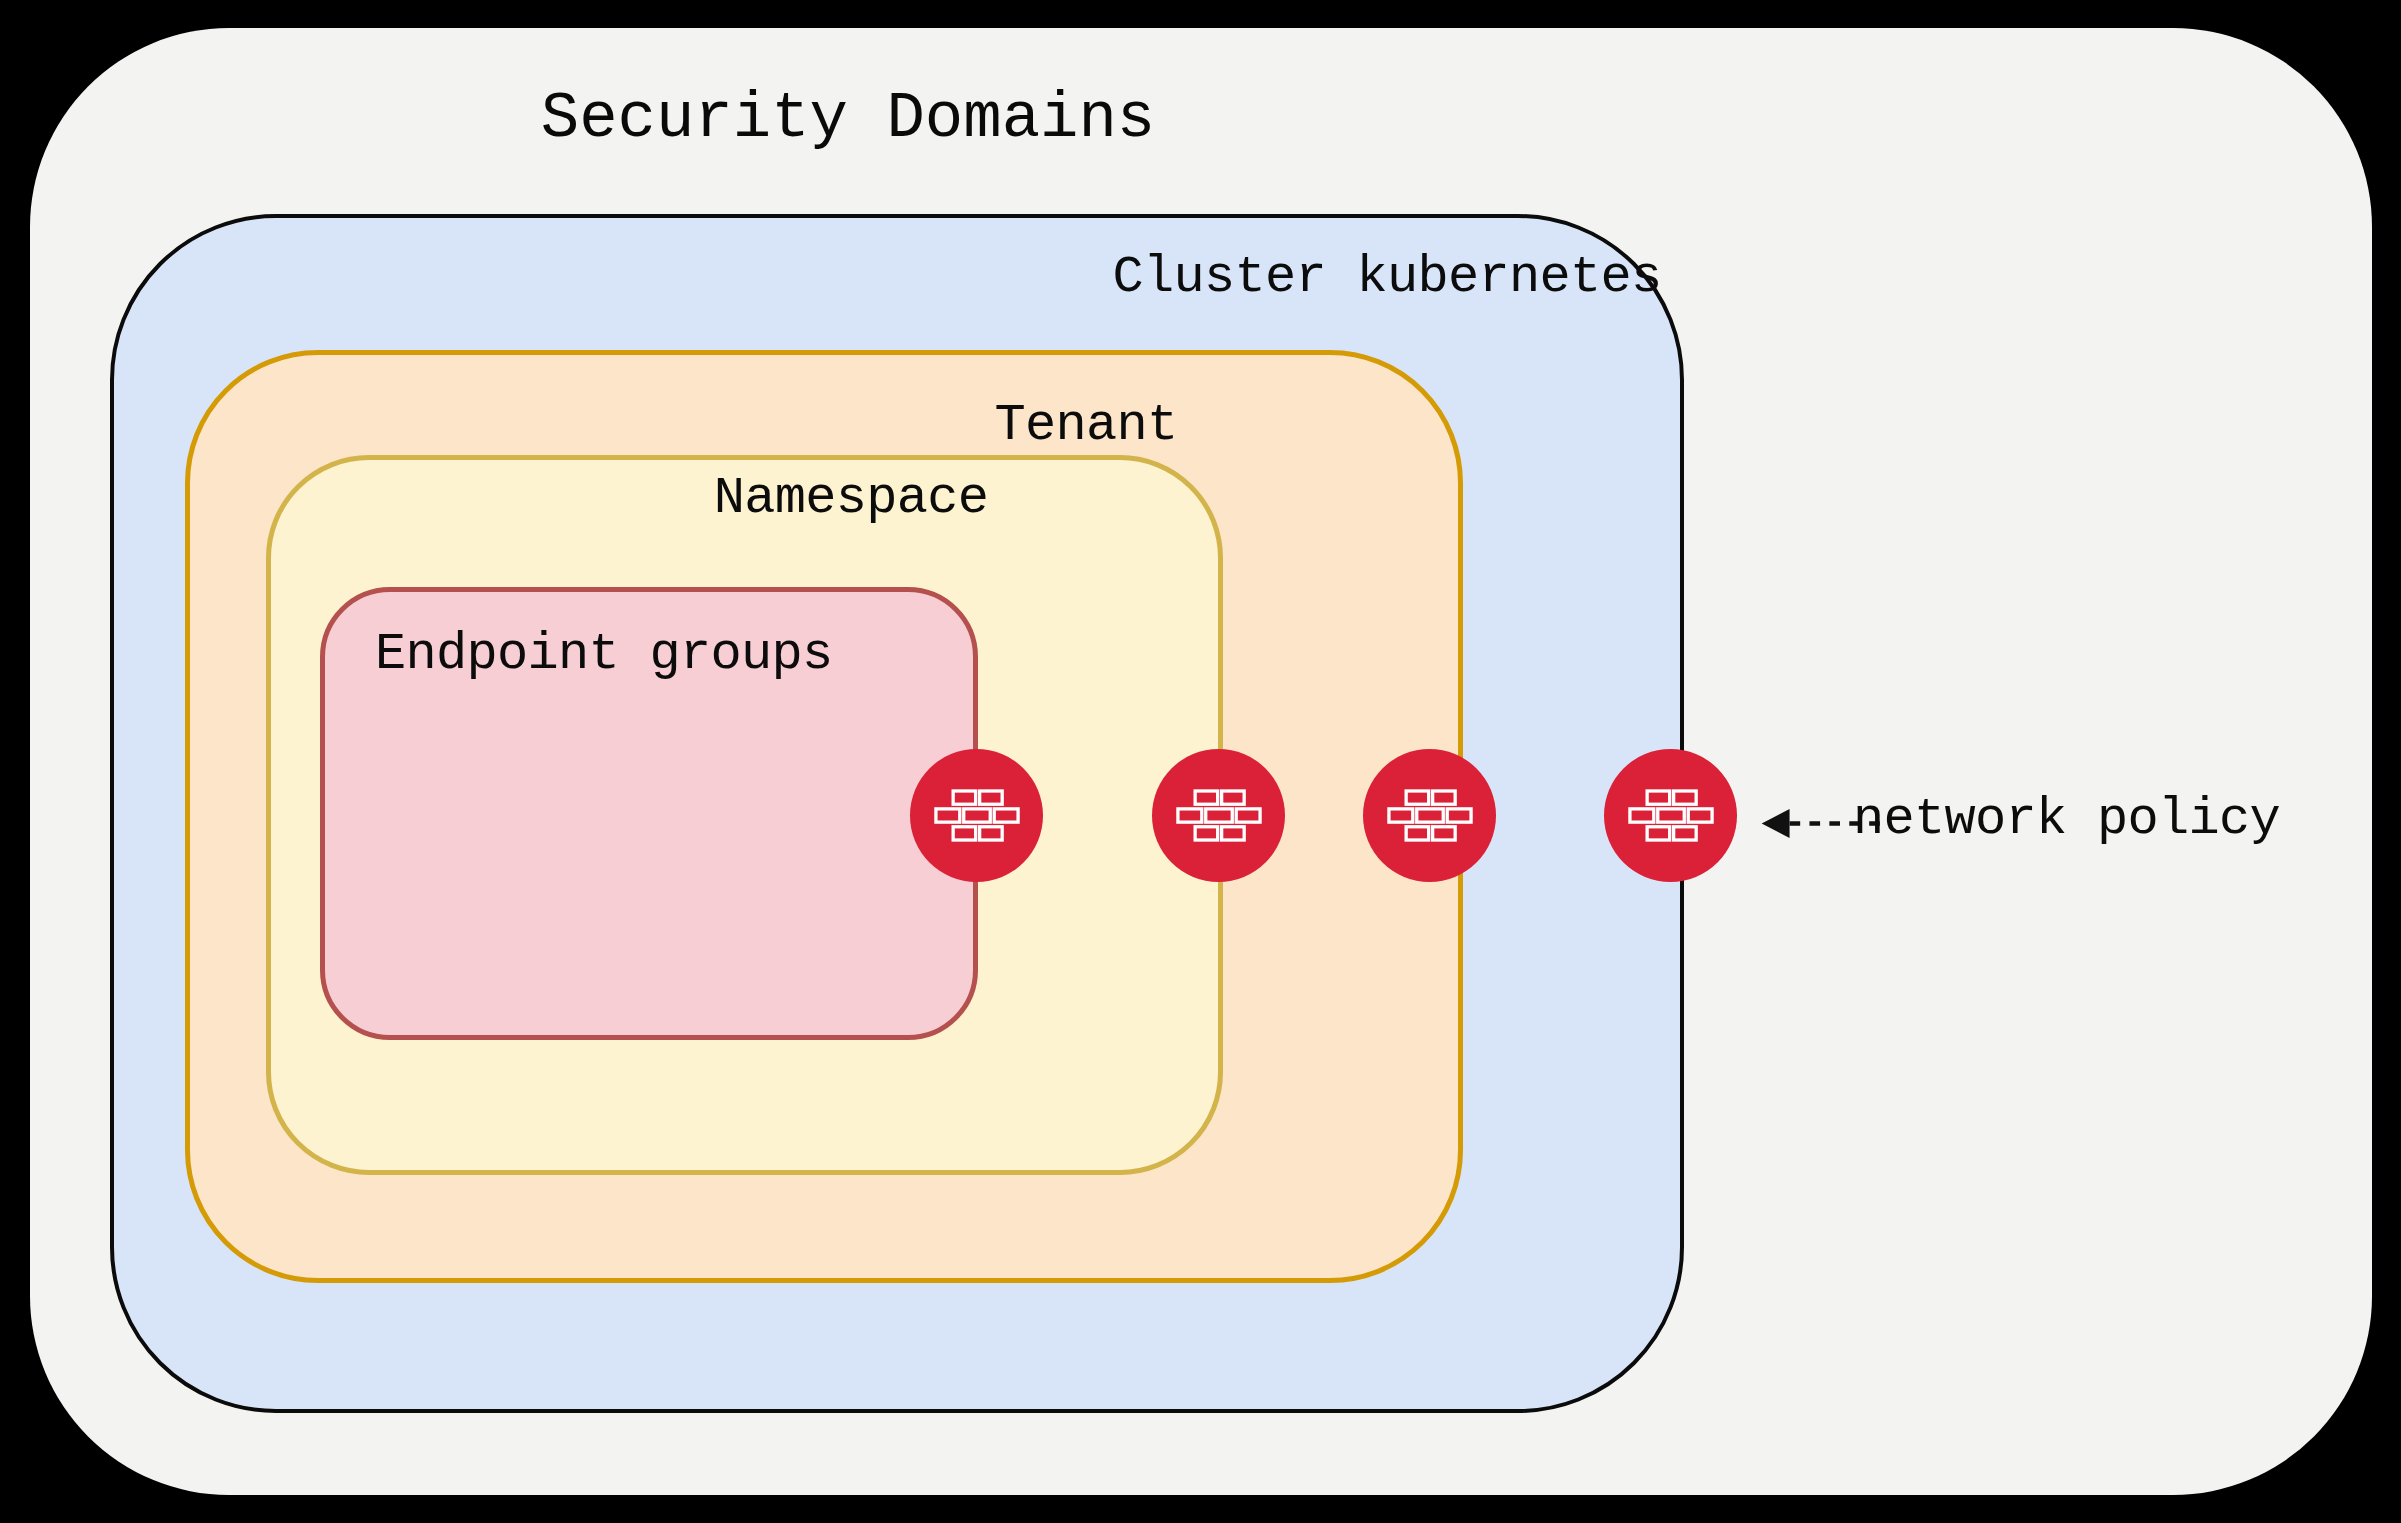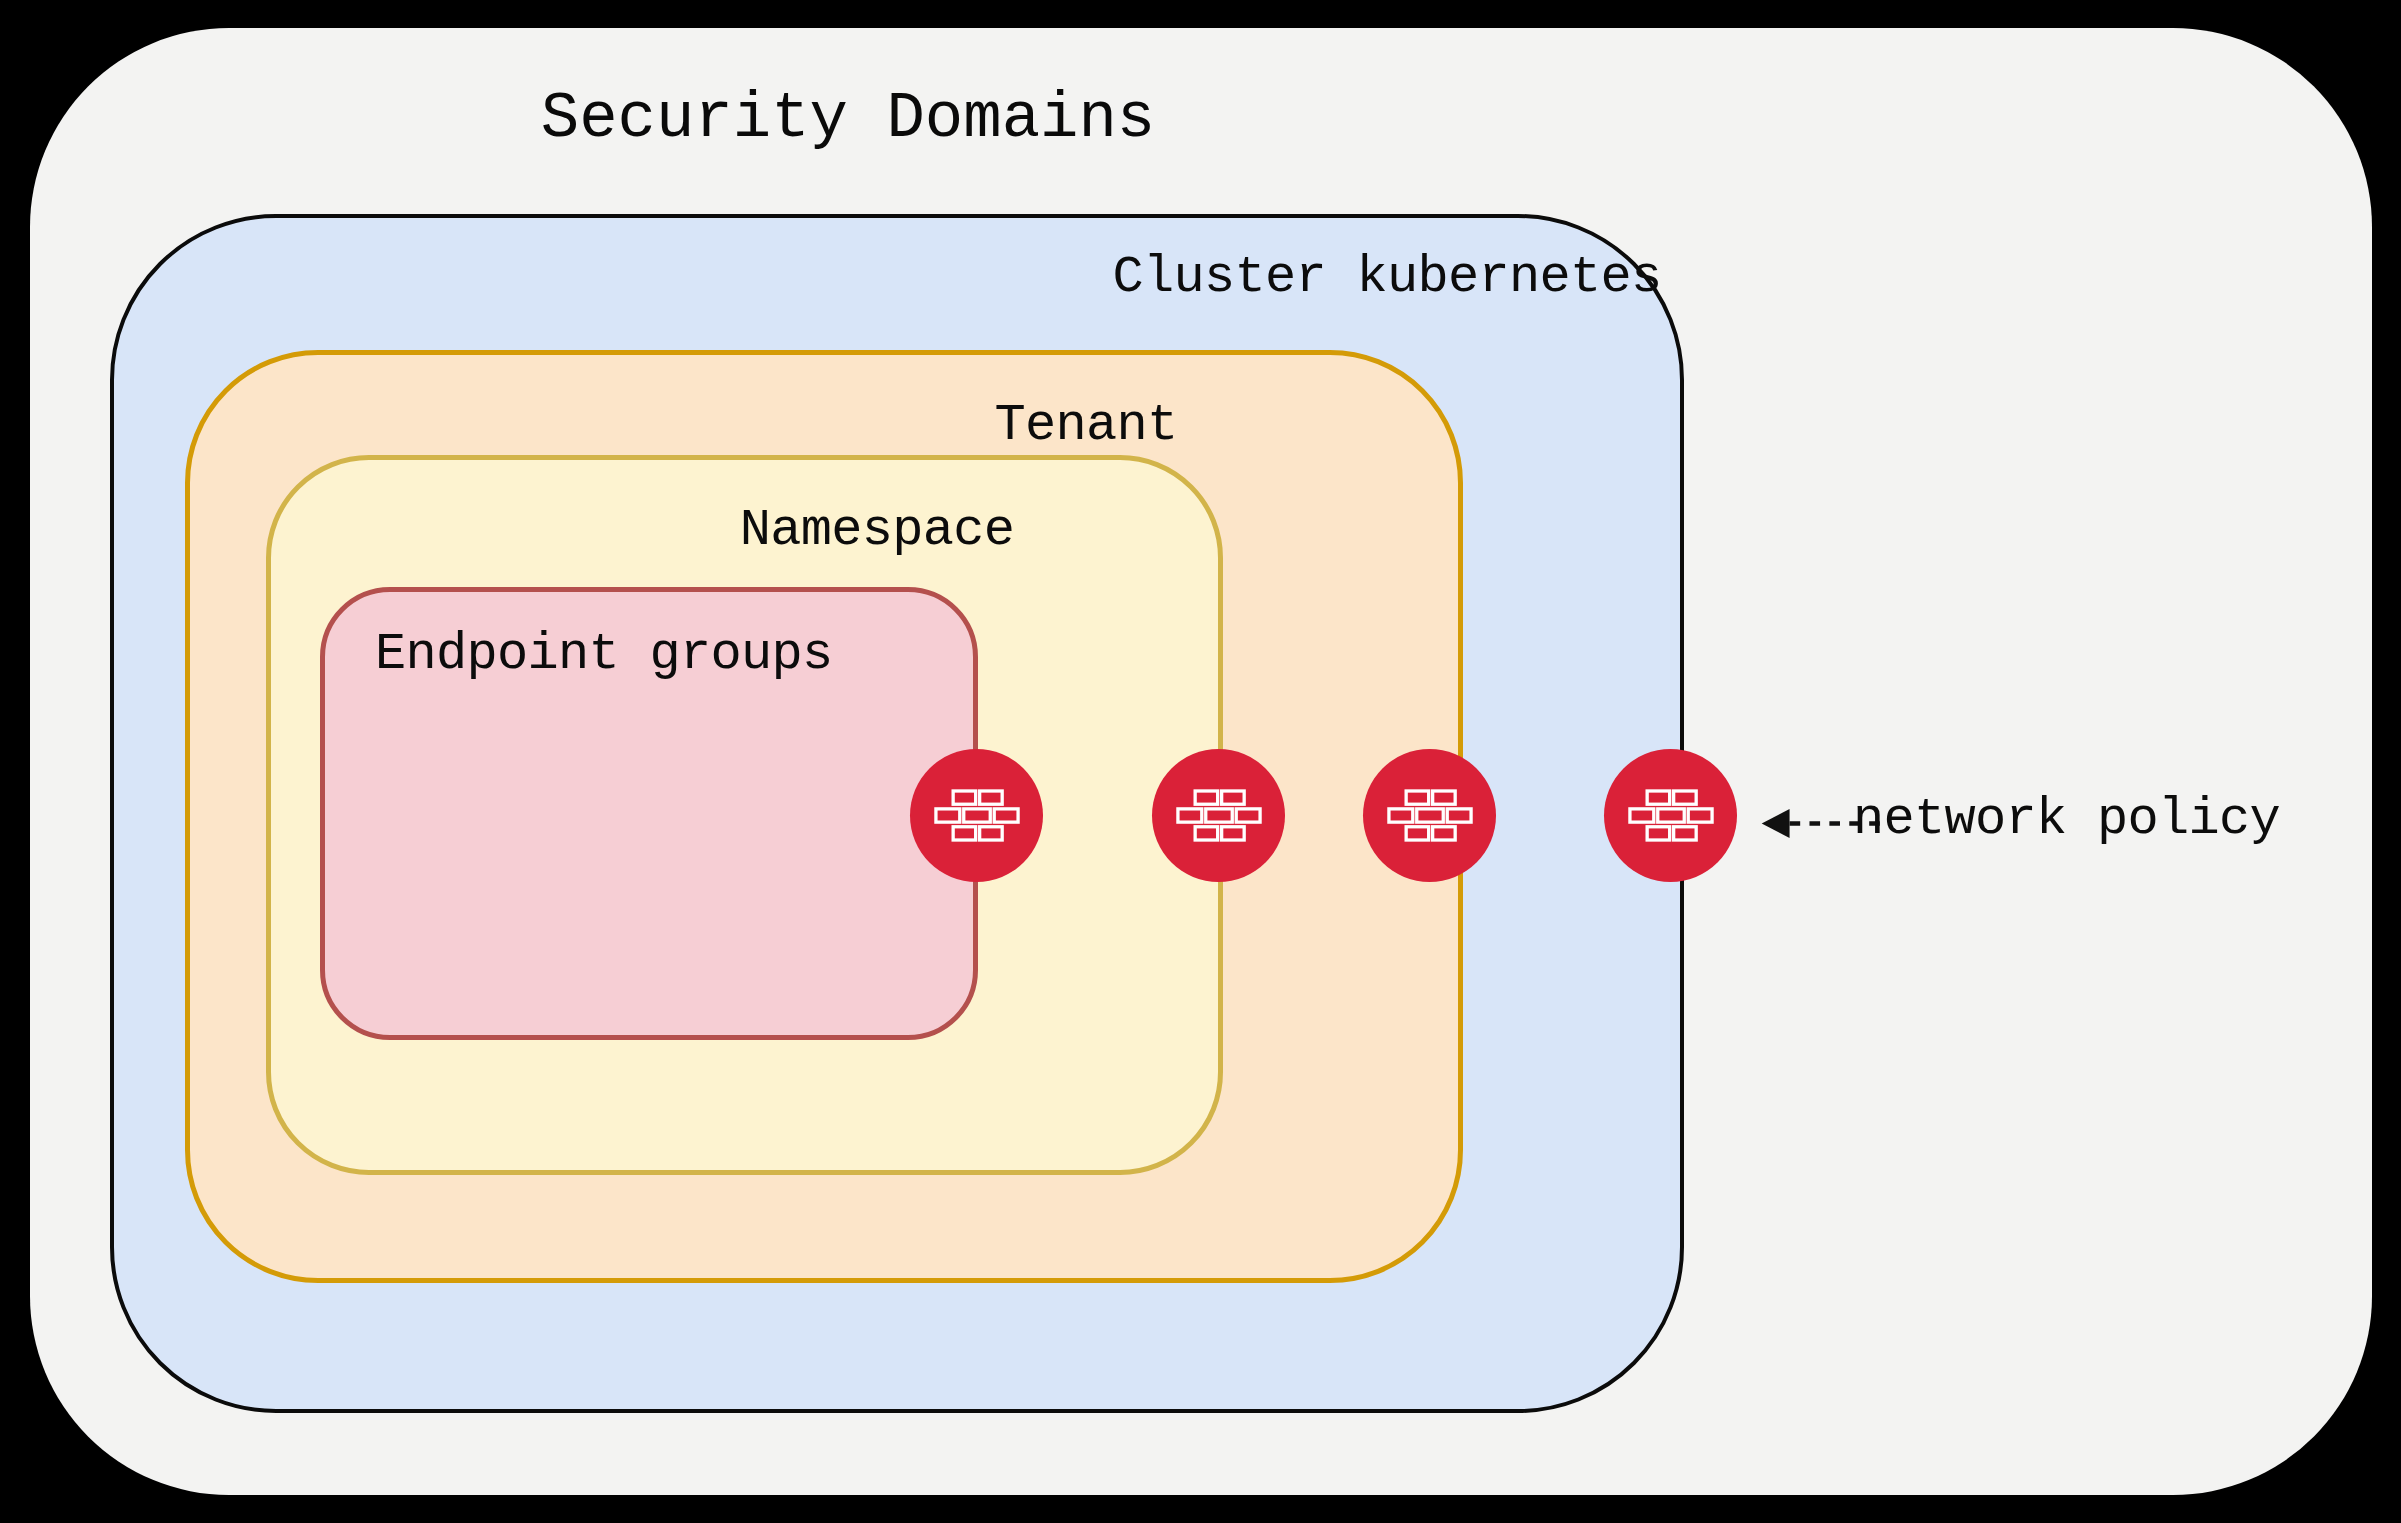--- a/index.html
+++ b/index.html
@@ -36,21 +36,21 @@
     position:absolute;color:#0c0c0c;font-size:52px;line-height:1;
     white-space:nowrap;letter-spacing:-0.7px;
   }
   .centered{transform:translateX(-50%);}
   .diagram-title{
     position:absolute;left:848px;top:87px;transform:translateX(-50%);
     font-size:64px;line-height:1;color:#0a0a0a;white-space:nowrap;
   }
   .cluster-label{left:1387px;top:252px;}
   .tenant-label{left:1086px;top:371px;margin-top:29px;}
-  .namespace-label{left:877px;top:473px;margin-top:32px;}
+  .namespace-label{left:851px;top:473px;}
   .endpoint-label{left:375px;top:629px;transform:none;}
   .kubernetes-label{
     position:absolute;left:875px;top:1328px;transform:translateX(-50%);
     font-size:64px;font-weight:bold;letter-spacing:-2px;line-height:1;
     color:#3a68d8;white-space:nowrap;
   }
   .netpolicy-label{left:1853px;top:794px;transform:none;}
   .fw-circle{
     position:absolute;top:749px;width:133px;height:133px;border-radius:50%;
     background:#da2138;display:flex;align-items:center;justify-content:center;

